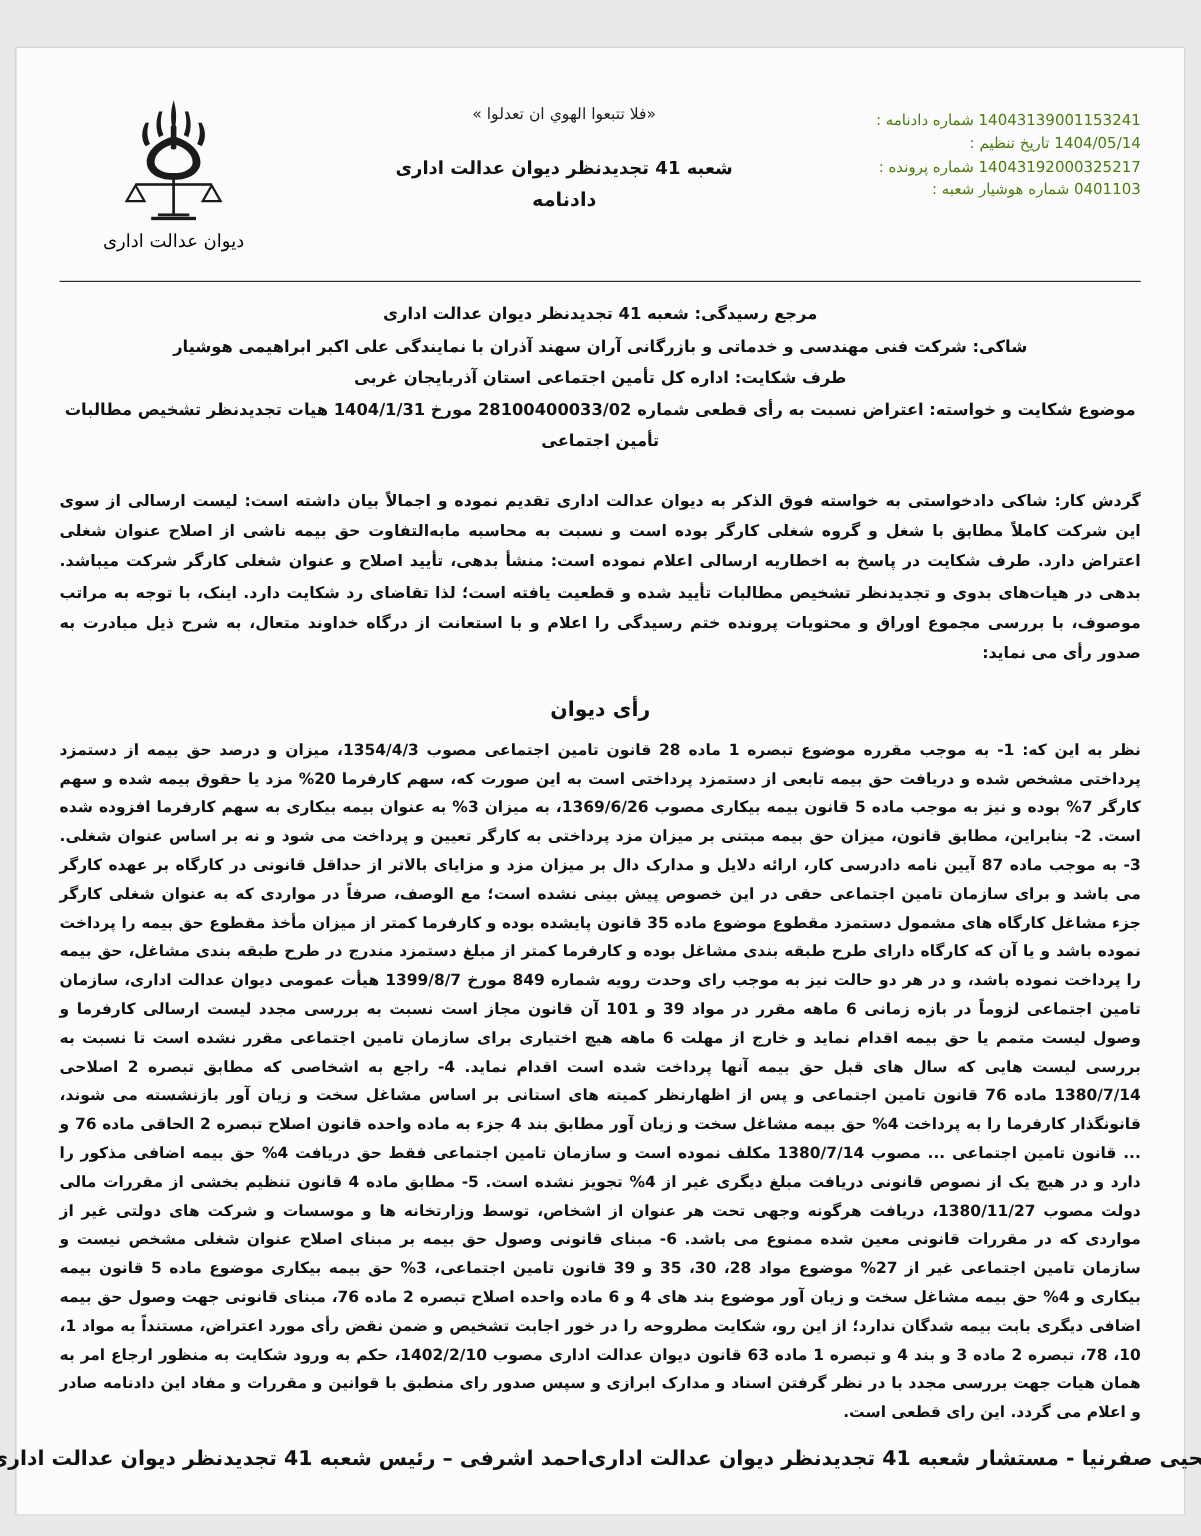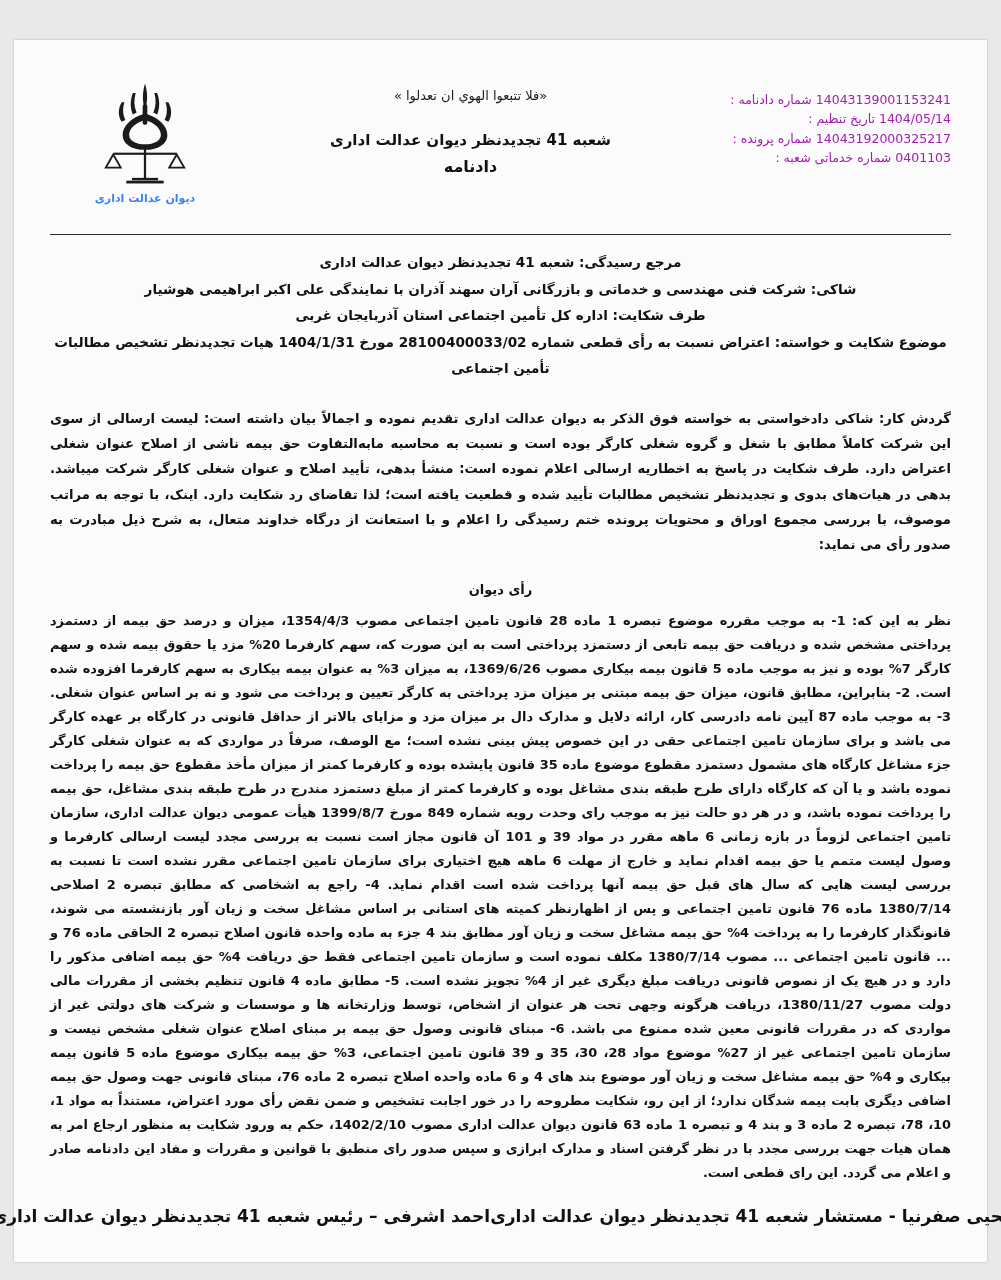--- a/index.html
+++ b/index.html
@@ -45,24 +45,24 @@
     text-align: center;
     padding-top: 4px;
   }
   .emblem {
     width: 112px;
     height: 112px;
     margin: 0 auto;
     display: block;
   }
   .emblem-caption {
-    font-size: 11px;
-    color: #3b82f6;
+    font-size: 15px;
+    color: #000000;
     margin-top: 2px;
-    font-weight: bold;
+    font-weight: normal;
   }
   .center-block {
     flex: 1;
     text-align: center;
     padding-top: 14px;
   }
   .basmala {
     font-size: 13px;
     color: #1c1c1c;
     margin-bottom: 28px;
@@ -79,21 +79,21 @@
     font-weight: bold;
     color: #111;
   }
   .meta-block {
     width: 250px;
     padding-top: 16px;
     direction: rtl;
   }
   .meta-row {
     font-size: 12.5px;
-    color: #a21caf;
+    color: #4d7c0f;
     line-height: 1.55;
     white-space: nowrap;
     text-align: right;
   }
   .meta-label { font-weight: normal; }
   .meta-value { unicode-bidi: plaintext; }
 
   .hrule {
     border: none;
     border-top: 1.6px solid #2b2b2b;
@@ -119,21 +119,21 @@
   .para {
     font-size: 13.2px;
     color: #111;
     line-height: 1.92;
     text-align: justify;
     text-justify: inter-word;
     font-weight: bold;
   }
   .section-title {
     text-align: center;
-    font-size: 13px;
+    font-size: 17px;
     font-weight: bold;
     margin: 14px 0 8px 0;
     color: #111;
   }
   .ruling {
     font-size: 12.9px;
     line-height: 1.86;
   }
 
   
@@ -198,21 +198,21 @@
         <div class="meta-row">
           <span class="meta-value">1404/05/14</span>
           <span class="meta-label">تاریخ تنظیم :</span>
         </div>
         <div class="meta-row">
           <span class="meta-value">14043192000325217</span>
           <span class="meta-label">شماره پرونده :</span>
         </div>
         <div class="meta-row">
           <span class="meta-value">0401103</span>
-          <span class="meta-label">شماره خدماتی شعبه :</span>
+          <span class="meta-label">شماره هوشیار شعبه :</span>
         </div>
       </div>
 
     </div>
 
     <hr class="hrule">
 
     <div class="fields">
       <div class="field-line">
         <span class="lbl">مرجع رسیدگی:</span>

